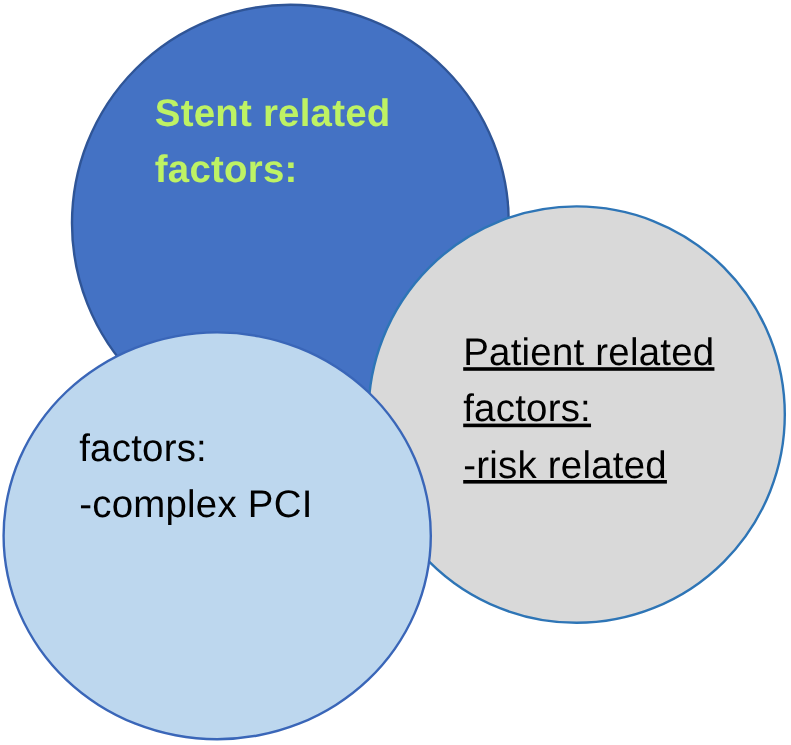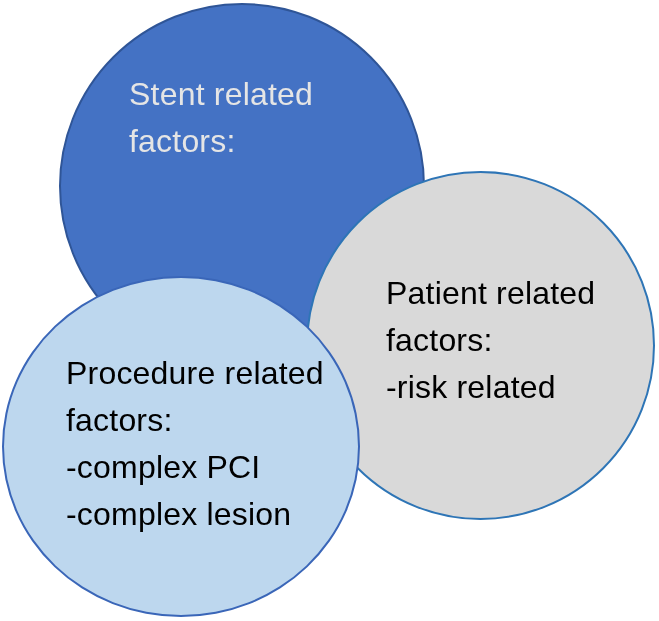--- a/index.html
+++ b/index.html
@@ -63,36 +63,34 @@
     left: 62px;
     top: 72px;
   }
 </style>
 </head>
 <body>
 
 <div class="figure">
 
   <div class="circle c-stent" style="background-color: rgb(68, 114, 196); border-color: rgb(47, 85, 151);">
-    <div class="circle-text t-stent" style="color: #e5e5e5;">
+    <div class="circle-text t-stent" style="color: #bef264; font-weight: bold;">
       <div>Stent related</div>
       <div>factors:</div>
     </div>
   </div>
 
   <div class="circle c-patient" style="background-color: rgb(217, 217, 217); border-color: rgb(46, 117, 182);">
-    <div class="circle-text t-patient" style="color: rgb(0, 0, 0);">
+    <div class="circle-text t-patient" style="color: rgb(0, 0, 0); text-decoration: underline;">
       <div>Patient related</div>
       <div>factors:</div>
       <div>-risk related</div>
     </div>
   </div>
 
   <div class="circle c-procedure" style="background-color: rgb(189, 215, 238); border-color: rgb(58, 102, 184);">
     <div class="circle-text t-procedure" style="color: rgb(0, 0, 0);">
-      <div>Procedure related</div>
       <div>factors:</div>
       <div>-complex PCI</div>
-      <div>-complex lesion</div>
     </div>
   </div>
 
 </div>
 
 </body></html>

